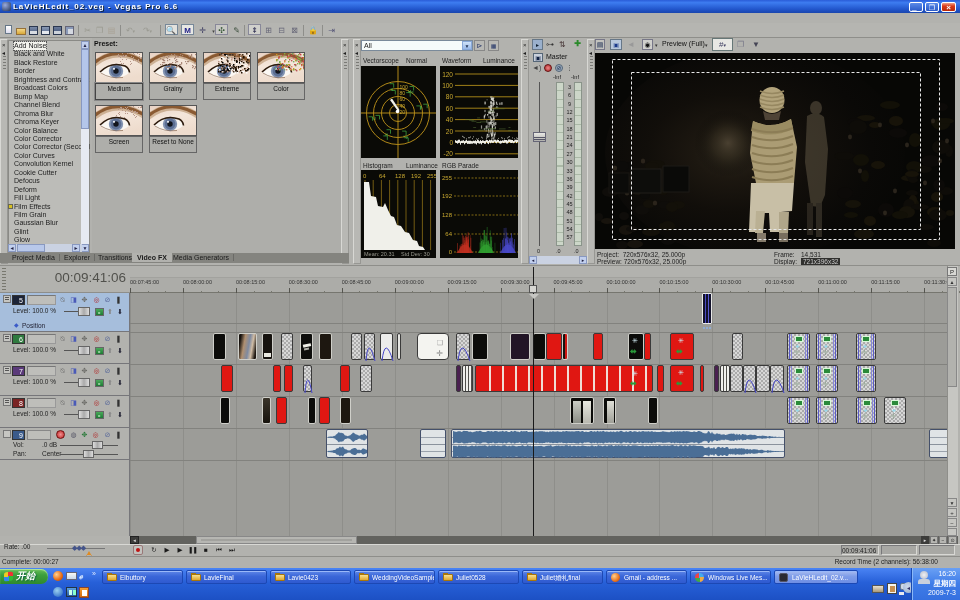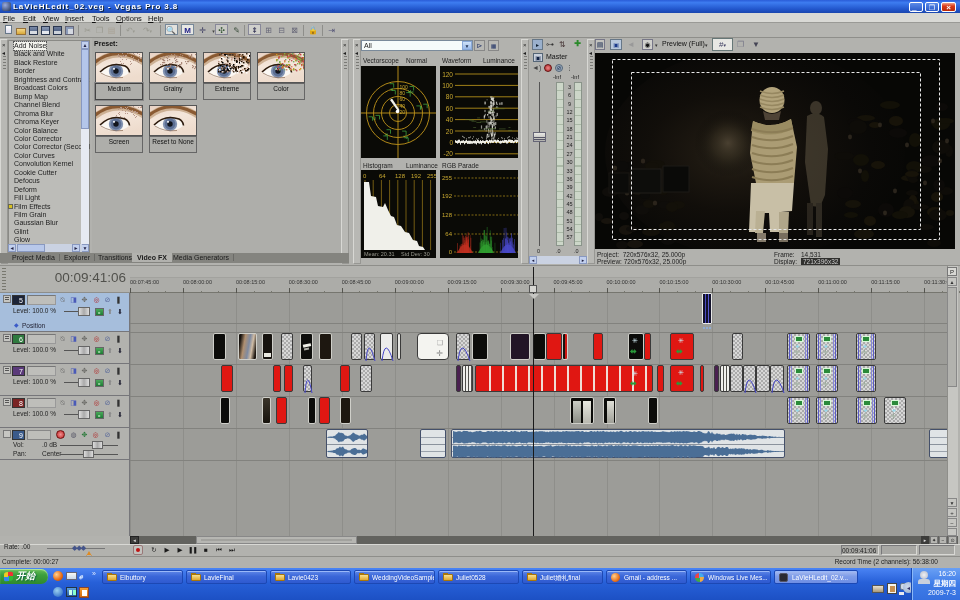--- a/index.html
+++ b/index.html
@@ -8,34 +8,25 @@
 .gdots{position:absolute;left:2px;width:3px;background:repeating-linear-gradient(#7a7a76 0 1px,transparent 1px 3px)}
 .gx{position:absolute;left:1px;top:1px;font-size:6px;color:#222;line-height:6px}
 .sep{background:#8e8e8a}
 .ic{position:absolute;width:11px;height:11px;font-size:8px;line-height:11px;text-align:center}
 </style></head>
 <body>
 <div id="root">
 
 <div class="abs" id="titlebar" style="left:0;top:0;width:960px;height:13px;background:linear-gradient(#2a5cd8,#3d7cf0 20%,#2256cc 70%,#1a46ae);"></div>
 <div class="abs" style="left:2px;top:2px;width:9px;height:9px;background:radial-gradient(circle at 35% 35%,#9ad,#235);border-radius:2px"></div>
-<div class="abs" style="left:13px;top:2px;font-size:8px;font-weight:bold;color:#fff;letter-spacing:.9px;text-shadow:1px 1px 0 #123;">LaVieHLedit_02.veg - Vegas Pro 3.8</div>
+<div class="abs" style="left:13px;top:2px;font-size:8px;font-weight:bold;color:#fff;letter-spacing:.9px;text-shadow:1px 1px 0 #123;">LaVieHLedit_02.veg - Vegas Pro 6.6</div>
 <div class="abs" style="right:37px;top:2px;width:14px;height:10px;background:linear-gradient(#5a8ae8,#2a5ac8);border:1px solid #fff;border-radius:2px;color:#fff;font-size:8px;line-height:8px;text-align:left;padding-left:2px">_</div>
 <div class="abs" style="right:21px;top:2px;width:14px;height:10px;background:linear-gradient(#5a8ae8,#2a5ac8);border:1px solid #fff;border-radius:2px;color:#fff;font-size:7px;line-height:9px;text-align:center">❐</div>
 <div class="abs" style="right:4px;top:2px;width:15px;height:10px;background:linear-gradient(#f0a088,#d83818 40%,#b82808);border:1px solid #fff;border-radius:2px;color:#fff;font-size:8px;line-height:9px;text-align:center;font-weight:bold">×</div>
 
-<div class="abs" style="left:0;top:13px;width:960px;height:10px;background:#d9d9d5;border-bottom:1px solid #9a9a96;font-size:7.5px;color:#111;">
-<span style="position:absolute;left:3px;top:1px"><u>F</u>ile</span>
-<span style="position:absolute;left:23px;top:1px"><u>E</u>dit</span>
-<span style="position:absolute;left:43px;top:1px"><u>V</u>iew</span>
-<span style="position:absolute;left:65px;top:1px"><u>I</u>nsert</span>
-<span style="position:absolute;left:92px;top:1px"><u>T</u>ools</span>
-<span style="position:absolute;left:116px;top:1px"><u>O</u>ptions</span>
-<span style="position:absolute;left:148px;top:1px"><u>H</u>elp</span>
-</div>
 
 <div class="abs" id="toolbar" style="left:0;top:23px;width:960px;height:15px;background:#b5b5b1;border-bottom:1px solid #8e8e8a;">
 <div class="ic" style="left:3px;top:2px"><span style="display:inline-block;width:7px;height:9px;background:linear-gradient(#fff,#dde);border:1px solid #678;"></span></div>
 <div class="ic" style="left:15px;top:4px"><span style="display:inline-block;width:10px;height:7px;background:linear-gradient(#f4d788,#d8a838);border:1px solid #96713a;"></span></div>
 <div class="ic" style="left:28px;top:3px"><span style="display:inline-block;width:9px;height:9px;background:linear-gradient(#7a8aa8,#46587a);border:1px solid #2c3850;box-shadow:inset 0 -3px 0 #d8dce2"></span></div>
 <div class="ic" style="left:40px;top:3px"><span style="display:inline-block;width:9px;height:9px;background:linear-gradient(#8a9ab4,#52648a);border:1px solid #2c3850;box-shadow:inset 0 -3px 0 #e4e8ee"></span></div>
 <div class="ic" style="left:52px;top:3px"><span style="display:inline-block;width:9px;height:9px;background:linear-gradient(#6a7a9a,#3e5074);border:1px solid #2c3850;box-shadow:inset 0 -3px 0 #ccd2da"></span></div>
 <div class="ic" style="left:64px;top:3px"><span style="display:inline-block;width:9px;height:9px;background:#d4d8e0;border:1px solid #667;box-shadow:inset 2px 2px 0 #8a9ab8"></span></div>
 <div class="abs sep" style="left:78px;top:2px;width:1px;height:11px"></div>
 <div class="ic" style="left:82px;top:2px;color:#98988e">✂</div>

